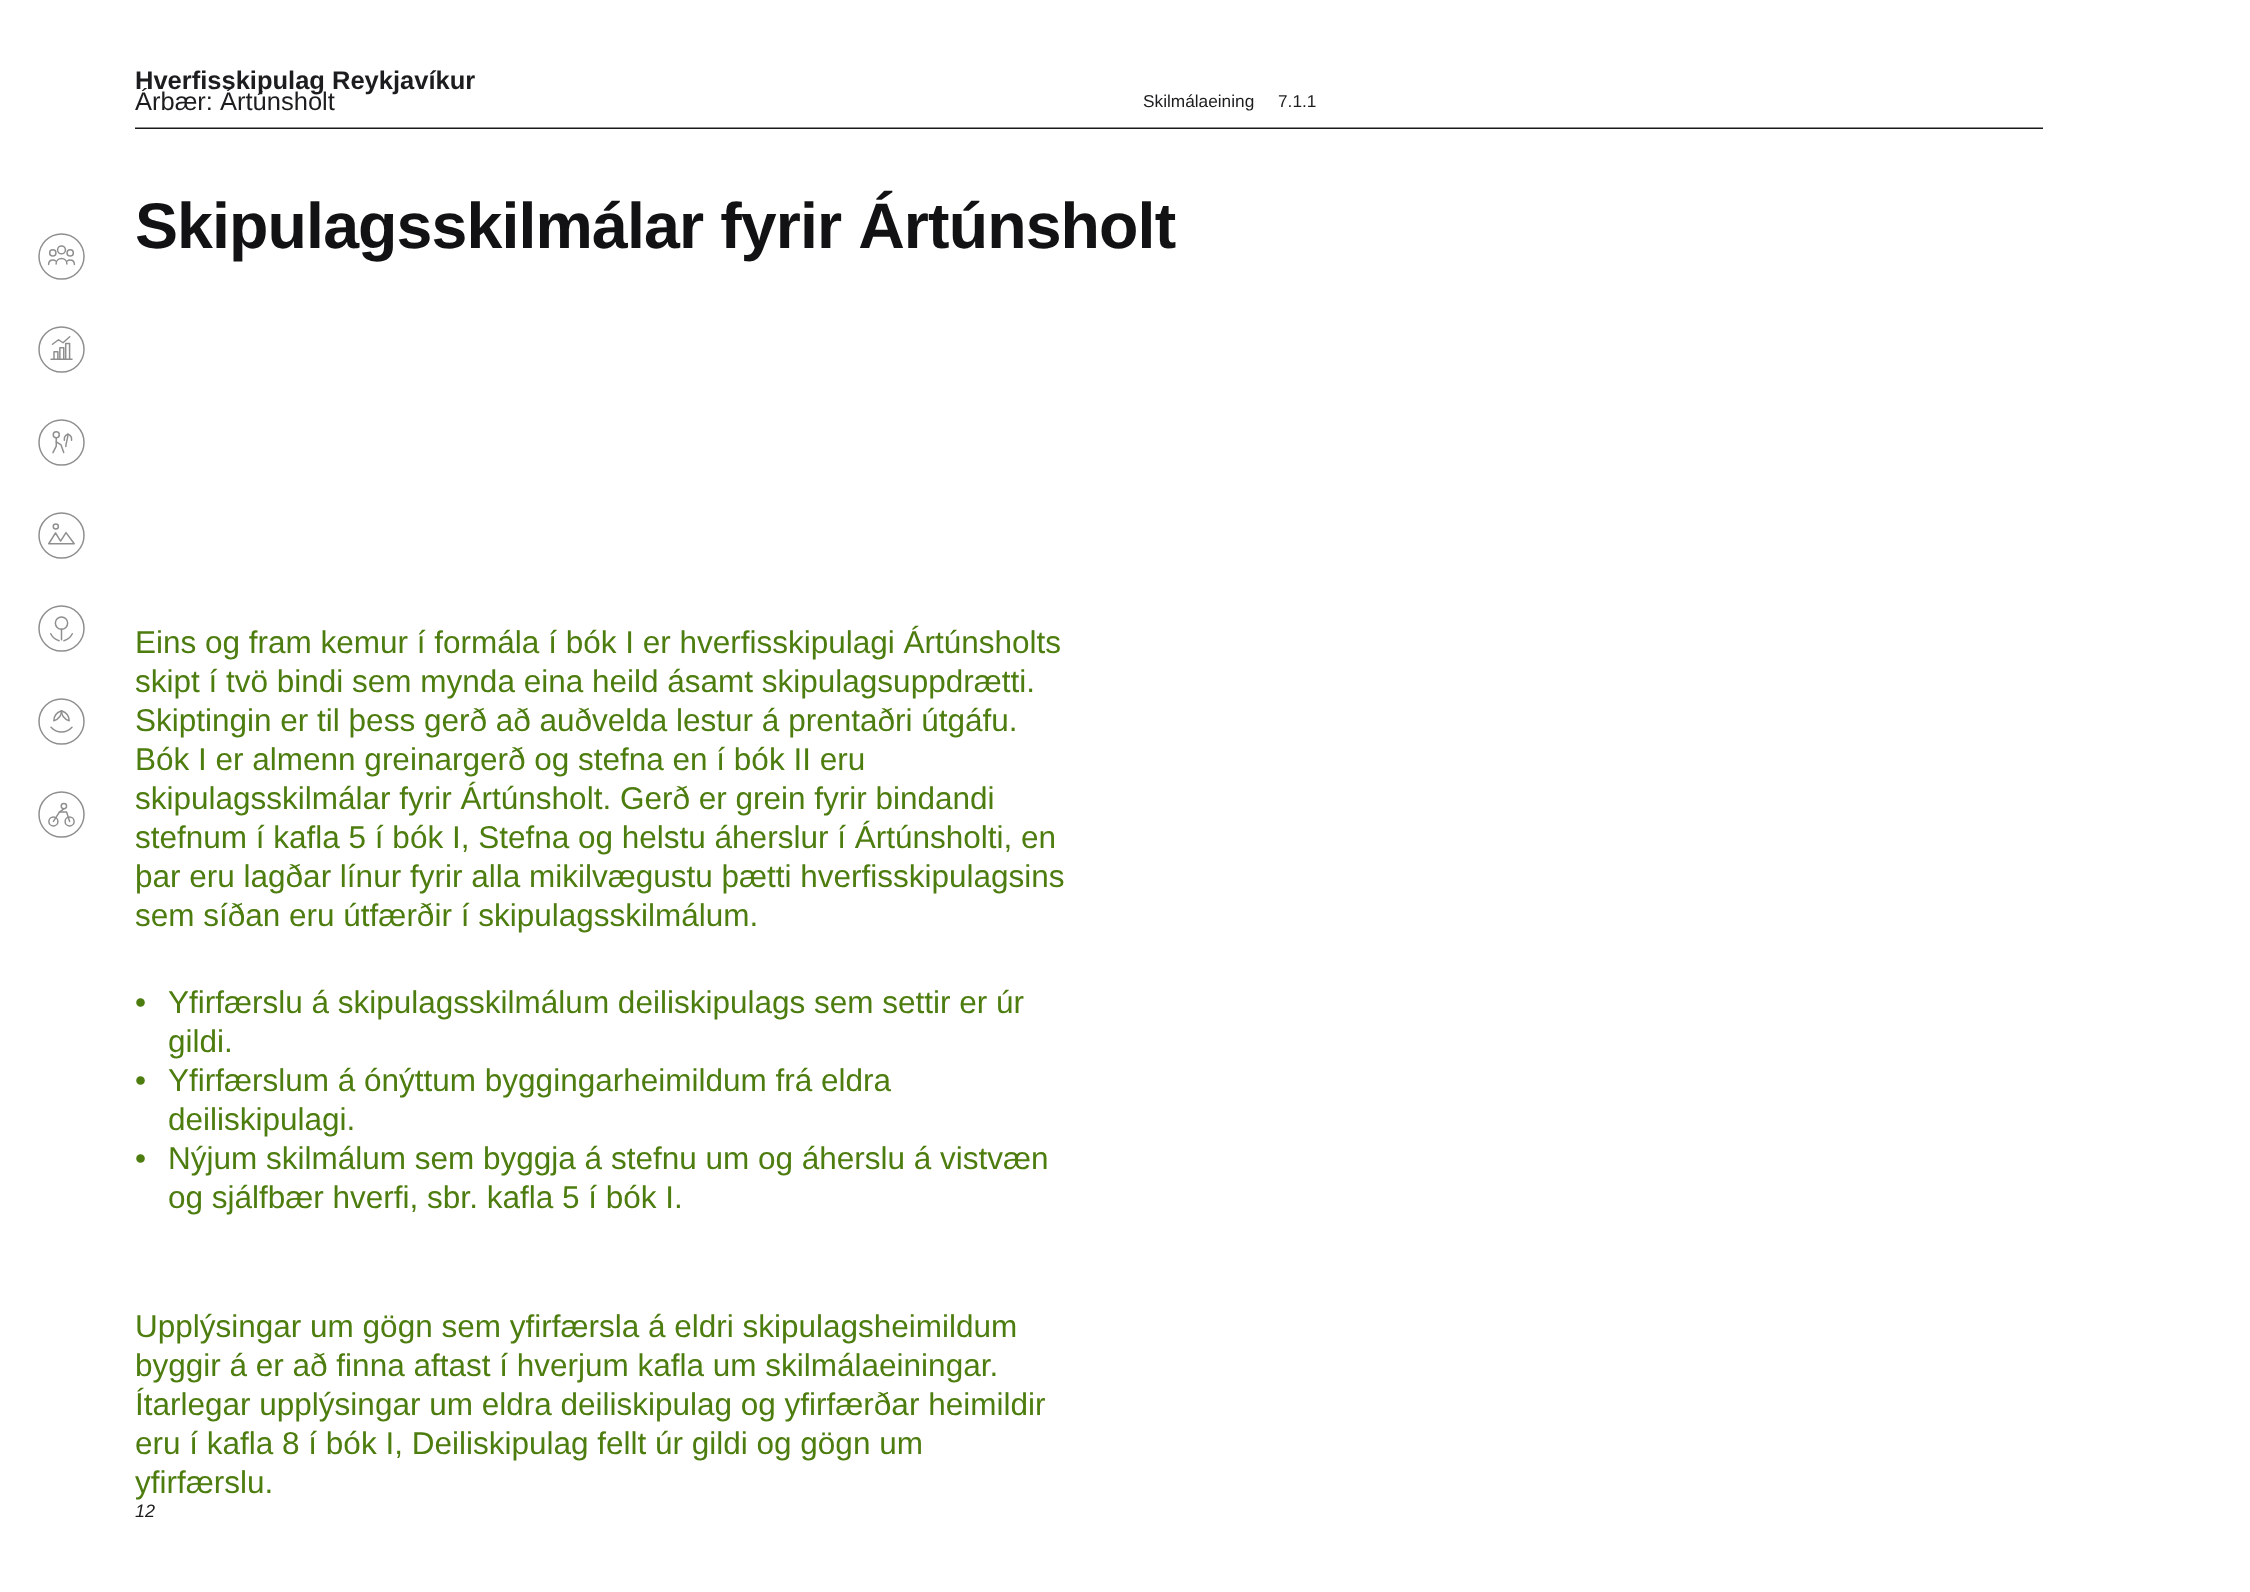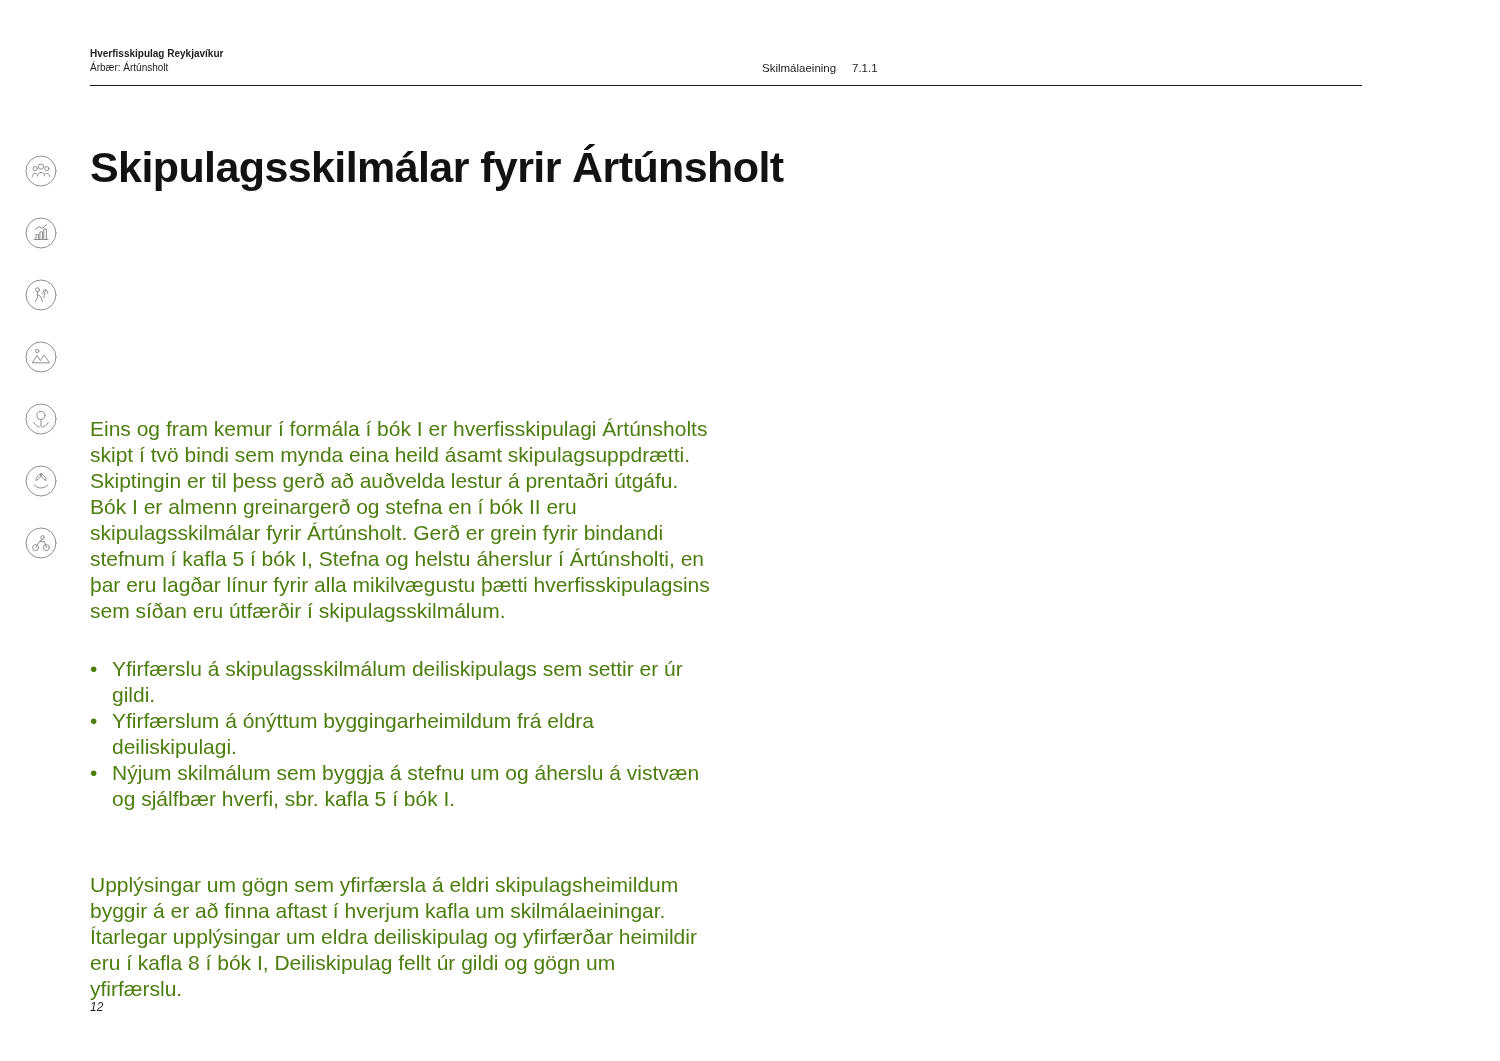--- a/index.html
+++ b/index.html
@@ -10,42 +10,42 @@
   }
   .page {
     position: relative;
     width: 1500px;
     height: 1061px;
     background: #ffffff;
     overflow: hidden;
   }
 
   
-  .doc-header { position: absolute; left: 90px; top: 47px; font-size: 10px; line-height: 14px; }
+  .doc-header { position: absolute; left: 90px; top: 47px; font-size: 17px; line-height: 14px; }
   .doc-header .org { font-weight: 700; }
   .header-label { position: absolute; top: 61px; font-size: 11.5px; line-height: 14px; }
   .header-label.type { left: 762px; text-align: center; }
   .header-label.num  { left: 852px; }
   .header-rule {
     position: absolute; left: 90px; top: 85px;
     width: 1272px; height: 1px; background: #1a1a1a;
   }
 
   
   .icon-rail {
     position: absolute; left: 25px; top: 155px;
     display: flex; flex-direction: column; gap: 30px;
   }
   .rail-icon { width: 32px; height: 32px; }
   .rail-icon svg { width: 32px; height: 32px; display: block; }
   .rail-icon svg * { fill: none; stroke: #8f8f8f; stroke-width: 1; stroke-linecap: round; stroke-linejoin: round; }
 
   
   .page-title {
-    position: absolute; left: 90px; top: 143px;
+    position: absolute; left: 90px; top: 127px;
     font-size: 43px; font-weight: 700; letter-spacing: -0.6px;
     color: #121214; white-space: nowrap;
   }
   .section {
     position: absolute; left: 90px; top: 390px; width: 622px;
   }
   .section-heading {
     font-size: 17px; font-weight: 700; color: #121214;
     padding-bottom: 11px; border-bottom: 1px solid #1a1a1a;
   }

